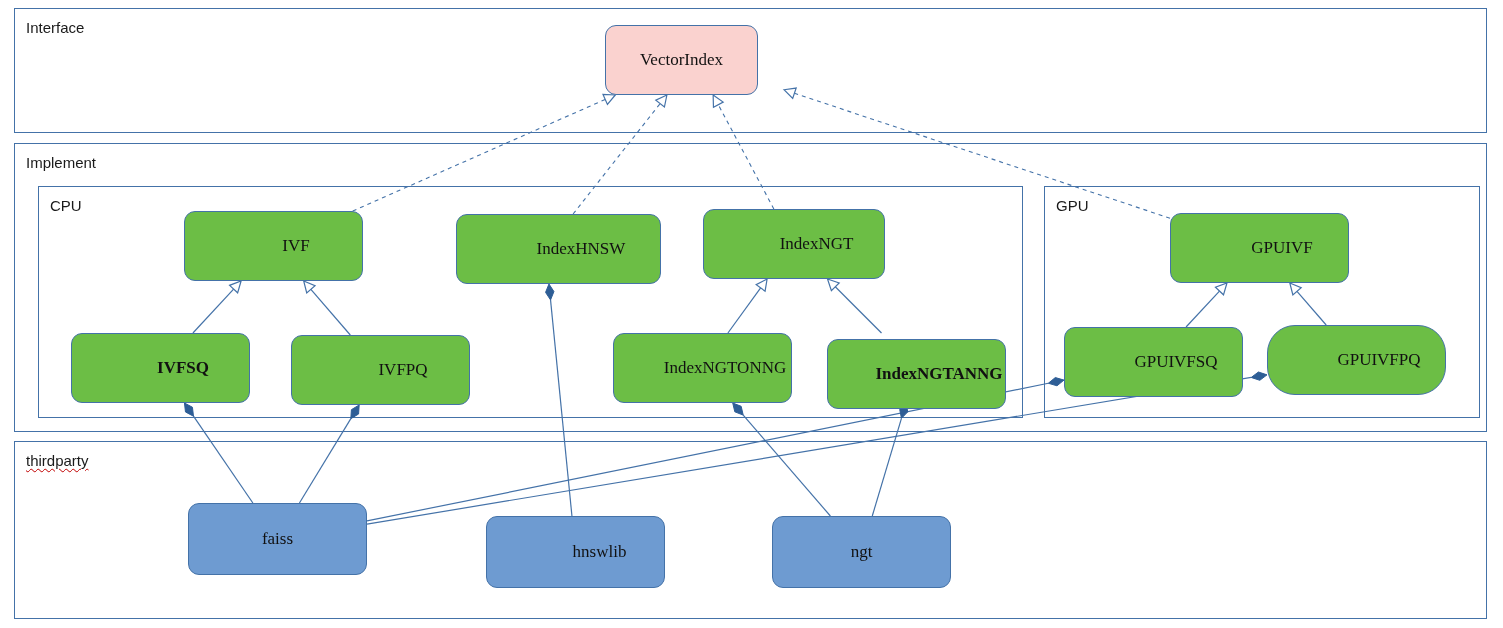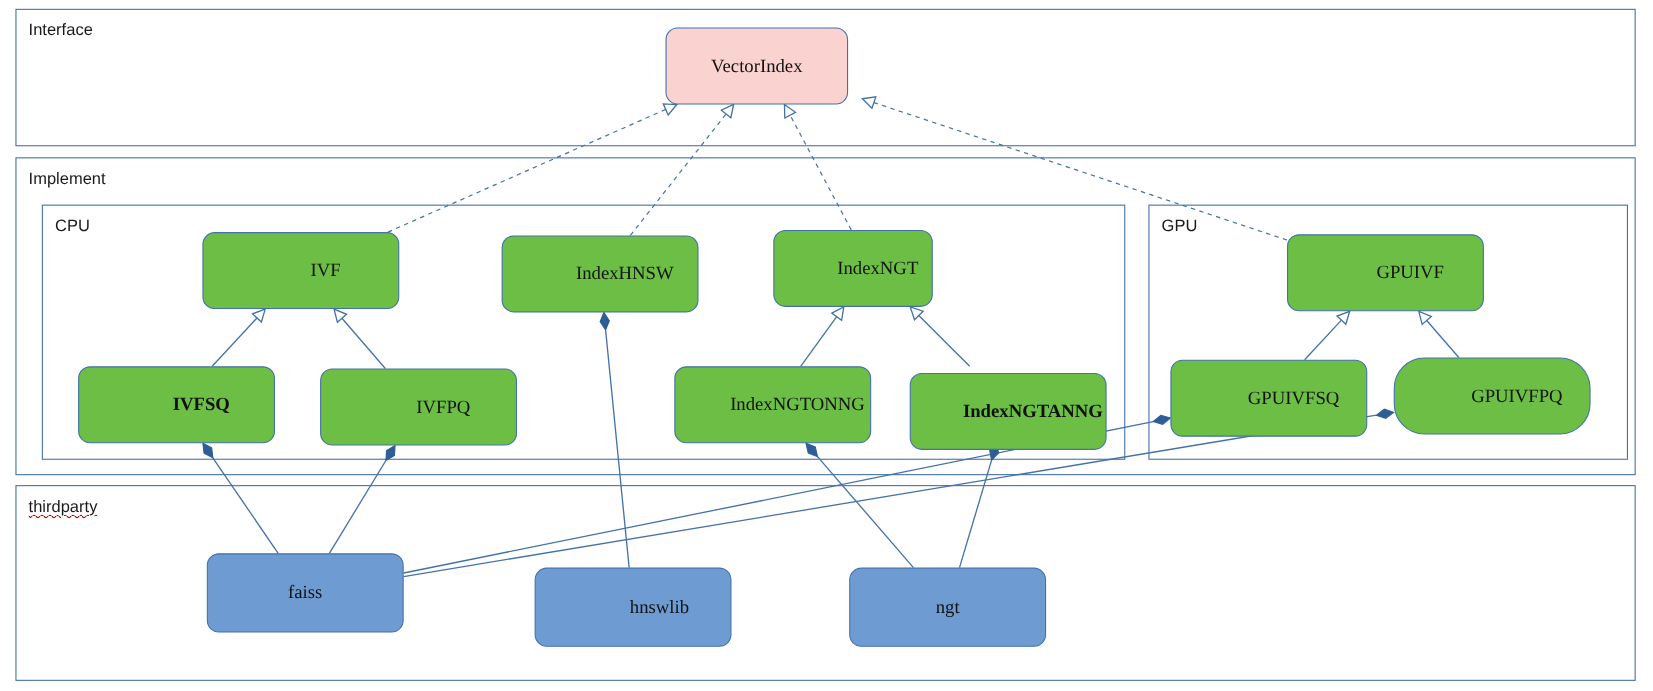--- a/index.html
+++ b/index.html
@@ -134,24 +134,24 @@
       <div class="container-box" style="left: 14px; top: 143px; width: 1473px; height: 289px;"></div>
       <div class="container-label" style="left: 26px; top: 155px;">Implement</div>
       <div class="container-box" style="left: 38px; top: 186px; width: 985px; height: 232px;"></div>
       <div class="container-label" style="left: 50px; top: 198px;">CPU</div>
       <div class="container-box" style="left: 1044px; top: 186px; width: 436px; height: 232px;"></div>
       <div class="container-label" style="left: 1056px; top: 198px;">GPU</div>
       <div class="container-box" style="left: 14px; top: 441px; width: 1473px; height: 178px;"></div>
       <div class="container-label misspelled" style="left: 26px; top: 453px;">thirdparty</div>
     </div>
   <div id="nodes-layer">
-      <div class="node pink" style="left: 605px; top: 25px; width: 166px; height: 70px;">VectorIndex</div>
+      <div class="node pink" style="left: 605px; top: 25px; width: 153px; height: 70px;">VectorIndex</div>
       <div class="node green" style="left: 184px; top: 211px; width: 179px; height: 70px;">IVF</div>
-      <div class="node green" style="left: 456px; top: 214px; width: 179px; height: 70px; font-family: Liberation Serif, serif;">IndexHNSW</div>
-      <div class="node green" style="left: 703px; top: 209px; width: 145px; height: 70px;">IndexNGT</div>
+      <div class="node green" style="left: 456px; top: 214px; width: 205px; height: 70px; font-family: Liberation Serif, serif;">IndexHNSW</div>
+      <div class="node green" style="left: 703px; top: 209px; width: 182px; height: 70px;">IndexNGT</div>
       <div class="node green" style="left: 1170px; top: 213px; width: 179px; height: 70px;">GPUIVF</div>
       <div class="node green" style="left: 71px; top: 333px; width: 179px; height: 70px; font-weight: bold;">IVFSQ</div>
       <div class="node green" style="left: 291px; top: 335px; width: 179px; height: 70px; text-align: right;">IVFPQ</div>
       <div class="node green" style="left: 613px; top: 333px; width: 179px; height: 70px;">IndexNGTONNG</div>
       <div class="node green" style="left: 827px; top: 339px; width: 179px; height: 70px; font-weight: bold;">IndexNGTANNG</div>
       <div class="node green" style="left: 1064px; top: 327px; width: 179px; height: 70px;">GPUIVFSQ</div>
       <div class="node green" style="left: 1267px; top: 325px; width: 179px; height: 70px; border-radius: 28px;">GPUIVFPQ</div>
       <div class="node blue" style="left: 188px; top: 503px; width: 179px; height: 72px;">faiss</div>
       <div class="node blue" style="left: 486px; top: 516px; width: 179px; height: 72px; padding-left: 48px;">hnswlib</div>
       <div class="node blue" style="left: 772px; top: 516px; width: 179px; height: 72px;">ngt</div>

